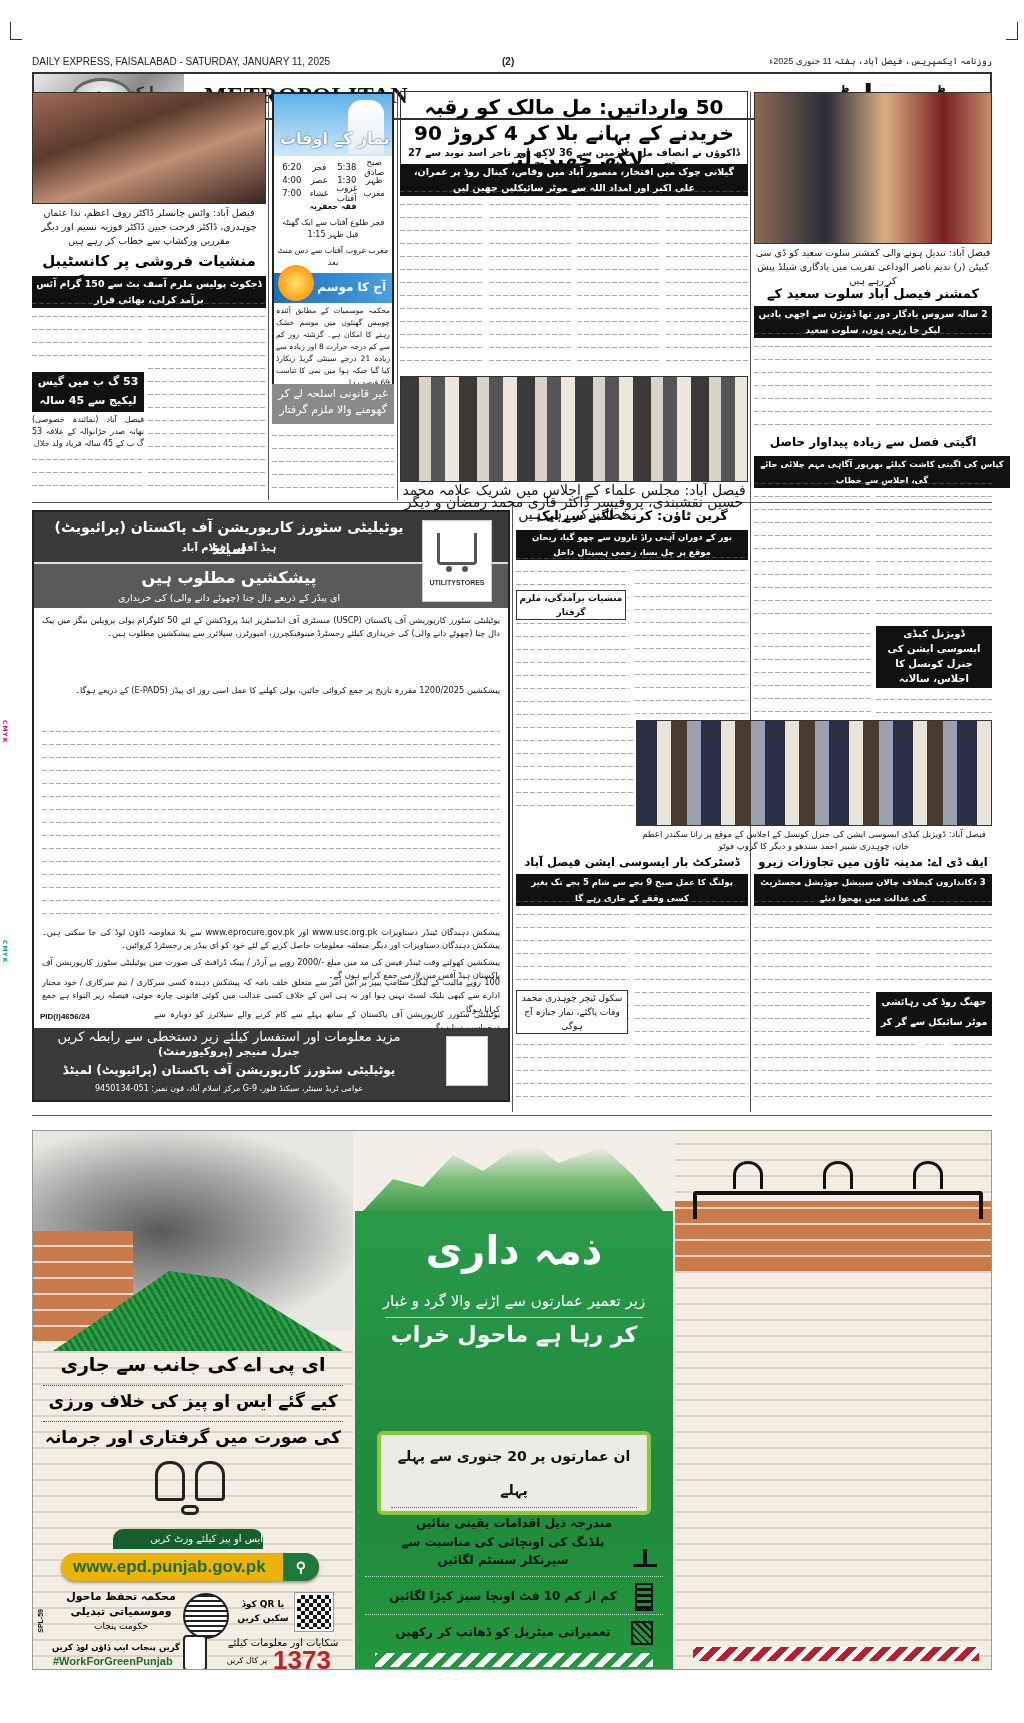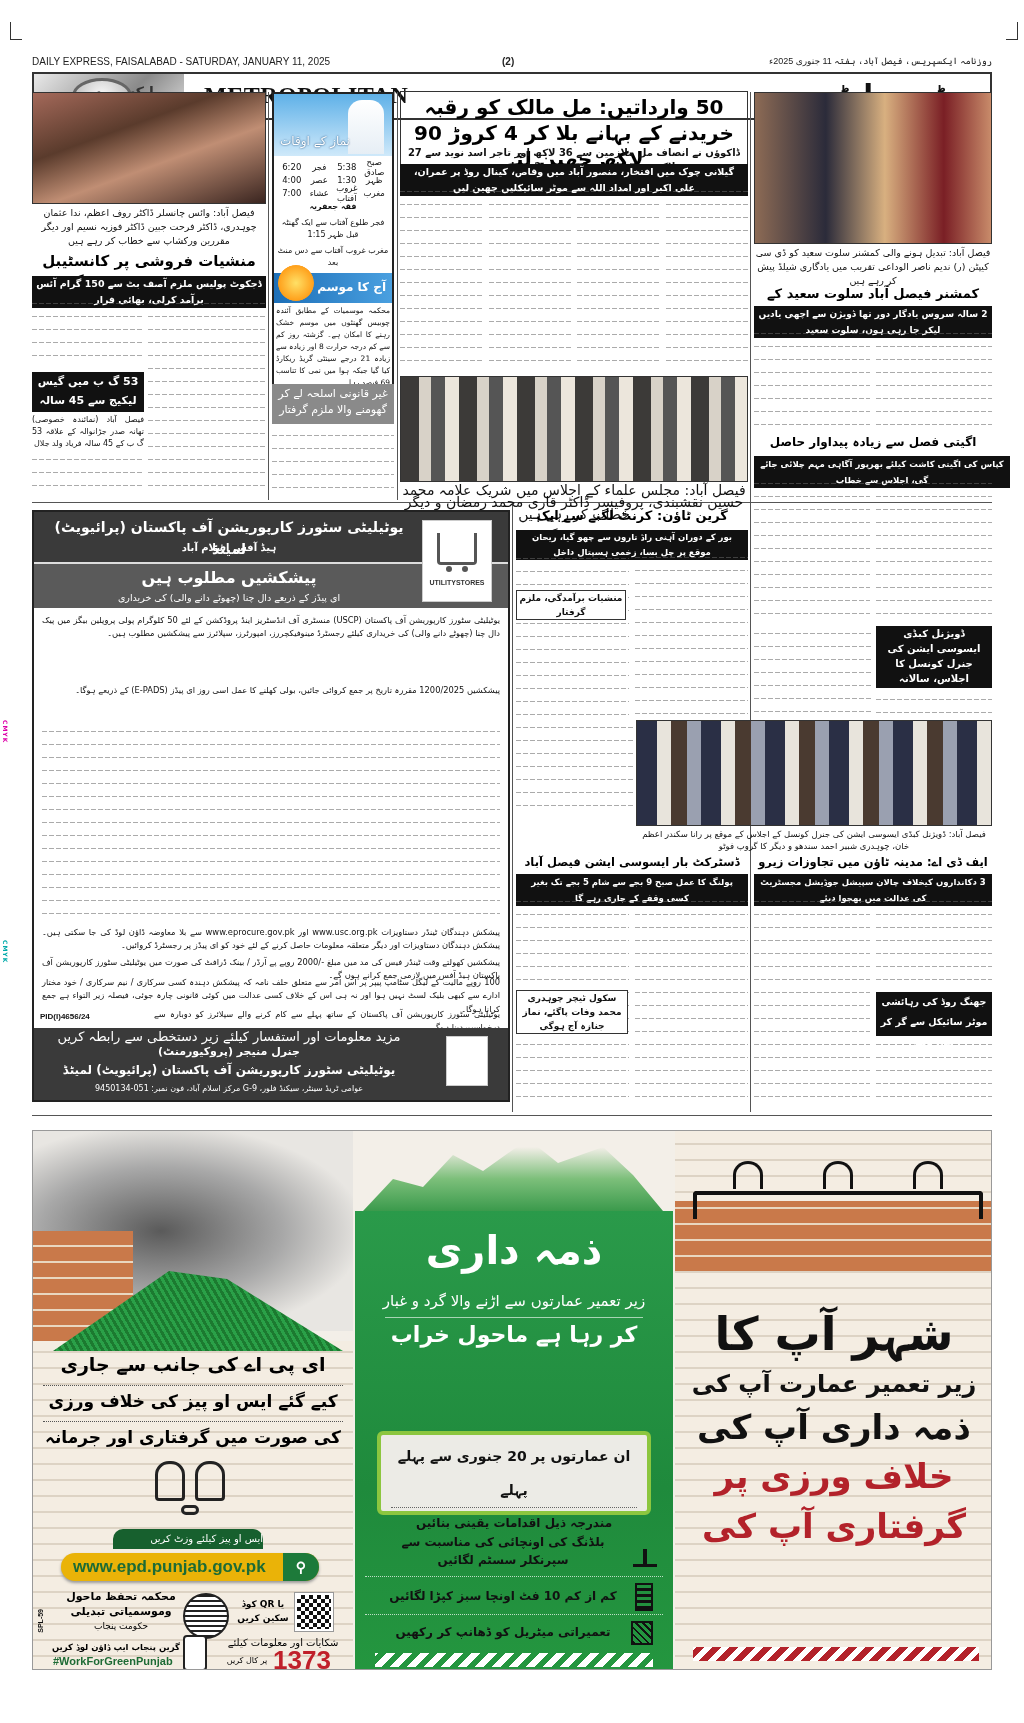--- a/index.html
+++ b/index.html
@@ -22,21 +22,21 @@
 .caption{position:absolute;direction:rtl;text-align:center;font-size:9.5px;line-height:14px;color:#111}
 .headline{position:absolute;direction:rtl;text-align:center;font-weight:bold;color:#000}
 .blackbar{position:absolute;background:#111;color:#fff;direction:rtl;text-align:center;font-size:11px;font-weight:bold;line-height:18px;padding:0 4px}
 .body{position:absolute;direction:rtl;font-size:8.5px;line-height:13px;color:#333;text-align:justify;overflow:hidden}
 .body .ln{display:block;height:13px;border-bottom:1px dotted transparent;background:repeating-linear-gradient(90deg,#666 0 5px,transparent 5px 7px);background-size:100% 1px;background-repeat:no-repeat;background-position:0 7px;opacity:.55}
 .vrule{position:absolute;width:1px;background:#555}
 .hrule{position:absolute;height:1px;background:#555}
 .prayer{position:absolute;left:272px;top:92px;width:122px;height:330px;border:2px solid #222;background:#fff}
 .prayer .sky{height:62px;background:linear-gradient(180deg,#5fb1e8,#cfe9fa);position:relative}
 .prayer .sky .mosque{position:absolute;right:8px;top:6px;width:36px;height:54px;background:linear-gradient(180deg,#fff,#e6eef5);border-radius:14px 14px 0 0}
-.prayer .sky .tt{position:absolute;left:6px;bottom:8px;font-size:12px;font-weight:normal;color:#fff;direction:rtl;text-shadow:0 0 2px #036}
+.prayer .sky .tt{position:absolute;left:6px;bottom:8px;font-size:16px;font-weight:bold;color:#fff;direction:rtl;text-shadow:0 0 2px #036}
 .ptable{direction:rtl;font-size:8.5px;padding:4px 4px 0}
 .prow{display:flex;justify-content:space-between;height:13px;align-items:center}
 .prow span{flex:1;text-align:center}
 .pnote{direction:rtl;text-align:center;font-size:8px;line-height:12px;padding:2px}
 .weather-band{height:30px;background:linear-gradient(90deg,#1d6fb8,#4aa0e0);position:relative;margin-top:2px}
 .weather-band .sun{position:absolute;left:4px;top:-8px;width:36px;height:36px;border-radius:50%;background:radial-gradient(circle,#ffe066,#ff9f1a 70%,transparent 72%)}
 .weather-band .tt{position:absolute;right:6px;top:7px;font-size:12px;font-weight:bold;color:#fff;direction:rtl}
 .wtimes{direction:rtl;font-size:8.5px;padding:2px 6px}
 .wtimes .r{display:flex;justify-content:space-between;height:13px}
 .grey-box{position:absolute;background:#8a8a8a;color:#fff;direction:rtl;text-align:center;font-size:11px;line-height:16px;padding:2px}
@@ -384,21 +384,21 @@
     <span class="ln"></span>
     <span class="ln"></span>
     <span class="ln"></span>
     <span class="ln"></span>
     <span class="ln"></span>
     <span class="ln"></span>
     <span class="ln"></span>
     <span class="ln"></span>
     <span class="ln"></span>
 </div>
-<div class="caption" style="left:516px;top:990px;width:112px;border:1px solid #333;background:#fff;font-weight:bold;font-size:9px">سکول ٹیچر چوہدری محمد وفات پاگئے، نماز جنازہ آج ہوگی</div>
+<div class="caption" style="left:516px;top:990px;width:112px;border:1px solid #333;background:#fff;font-weight:normal;font-size:9px">سکول ٹیچر چوہدری محمد وفات پاگئے، نماز جنازہ آج ہوگی</div>
 
 <div class="headline" style="left:754px;top:852px;width:238px;font-size:11.5px;line-height:20px">ایف ڈی اے: مدینہ ٹاؤن میں تجاوزات زیرو کرنے کی ہدایات جاری</div>
 <div class="blackbar" style="left:754px;top:874px;width:238px;font-size:8.5px;line-height:16px">3 دکانداروں کیخلاف چالان سپیشل جوڈیشل مجسٹریٹ کی عدالت میں بھجوا دیئے</div>
 <div class="body" style="left:754px;top:894px;width:238px;height:210px;column-count:2;column-gap:6px">
   <span class="ln"></span>
     <span class="ln"></span>
     <span class="ln"></span>
     <span class="ln"></span>
     <span class="ln"></span>
     <span class="ln"></span>
@@ -536,21 +536,14 @@
     </div>
     <div class="stripe" style="left:20px;top:442px;width:278px"></div>
   </div>
 
   <div class="bricks" style="left:642px;top:0;width:318px;height:540px"></div>
   <div class="bricks red" style="left:642px;top:70px;width:318px;height:70px"></div>
   <div style="position:absolute;left:660px;top:60px;width:290px;height:28px;border:4px solid #111;border-bottom:none;border-radius:4px 4px 0 0"></div>
   <div style="position:absolute;left:700px;top:30px;width:30px;height:28px;border-radius:50% 50% 0 0;border:3px solid #111;border-bottom:none"></div>
   <div style="position:absolute;left:790px;top:30px;width:30px;height:28px;border-radius:50% 50% 0 0;border:3px solid #111;border-bottom:none"></div>
   <div style="position:absolute;left:880px;top:30px;width:30px;height:28px;border-radius:50% 50% 0 0;border:3px solid #111;border-bottom:none"></div>
-  <div class="right-panel">
-    <div class="ur-big" style="margin-top:52px;font-size:46px;line-height:62px">شہر آپ کا</div>
-    <div class="ur-big" style="font-size:24px;line-height:38px">زیر تعمیر عمارت آپ کی</div>
-    <div class="ur-big" style="font-size:34px;line-height:48px">ذمہ داری آپ کی</div>
-    <div class="ur-big" style="font-size:34px;line-height:50px;color:#b3222a">خلاف ورزی پر</div>
-    <div class="ur-big" style="font-size:34px;line-height:50px;color:#b3222a">گرفتاری آپ کی</div>
-  </div>
   <div class="stripe red" style="left:660px;top:516px;width:286px"></div>
 </div>
 
 </body></html>

